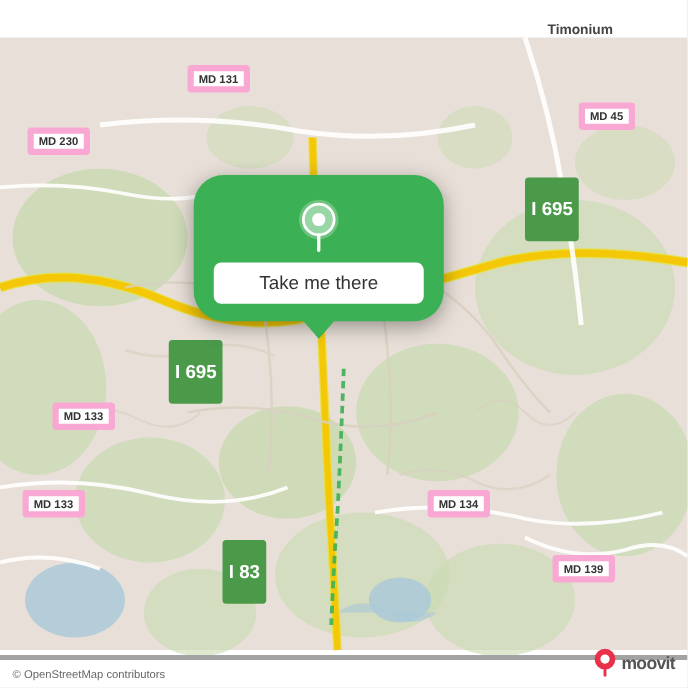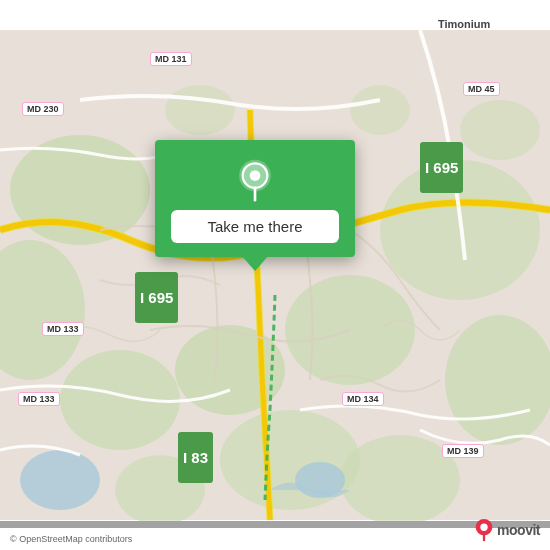--- a/index.html
+++ b/index.html
@@ -16,21 +16,21 @@
       width: 550px;
       height: 550px;
       position: relative;
       overflow: hidden;
     }
 
     
     .road-label {
       position: absolute;
       background-color: #ffffff;
-      border: 1px solid #f9a8d4;
+      border: 5px solid #f9a8d4;
       border-radius: 3px;
       padding: 1px 4px;
       font-size: 9px;
       font-weight: bold;
       color: #333;
       white-space: nowrap;
     }
 
     .road-label-green {
       position: absolute;
@@ -43,21 +43,21 @@
       white-space: nowrap;
     }
 
     
     #popup-card {
       position: absolute;
       top: 140px;
       left: 155px;
       width: 200px;
       background: #3cb054;
-      border-radius: 4px;
+      border-radius: 24px;
       padding: 18px 16px 14px;
       display: flex;
       flex-direction: column;
       align-items: center;
       box-shadow: 0 4px 16px rgba(0,0,0,0.35);
       z-index: 100;
     }
 
     #popup-card::after {
       content: '';
@@ -90,21 +90,21 @@
     }
 
     
     #bottom-bar {
       position: absolute;
       bottom: 0;
       left: 0;
       width: 100%;
       background: #ffffff;
       padding: 6px 10px 4px;
-      border-top: 7px solid #a3a3a3;
+      border-top: 4px solid #a3a3a3;
       z-index: 200;
     }
 
     #copyright-text {
       font-size: 9px;
       color: #666;
       margin-bottom: 2px;
     }
 
     #address-text {

